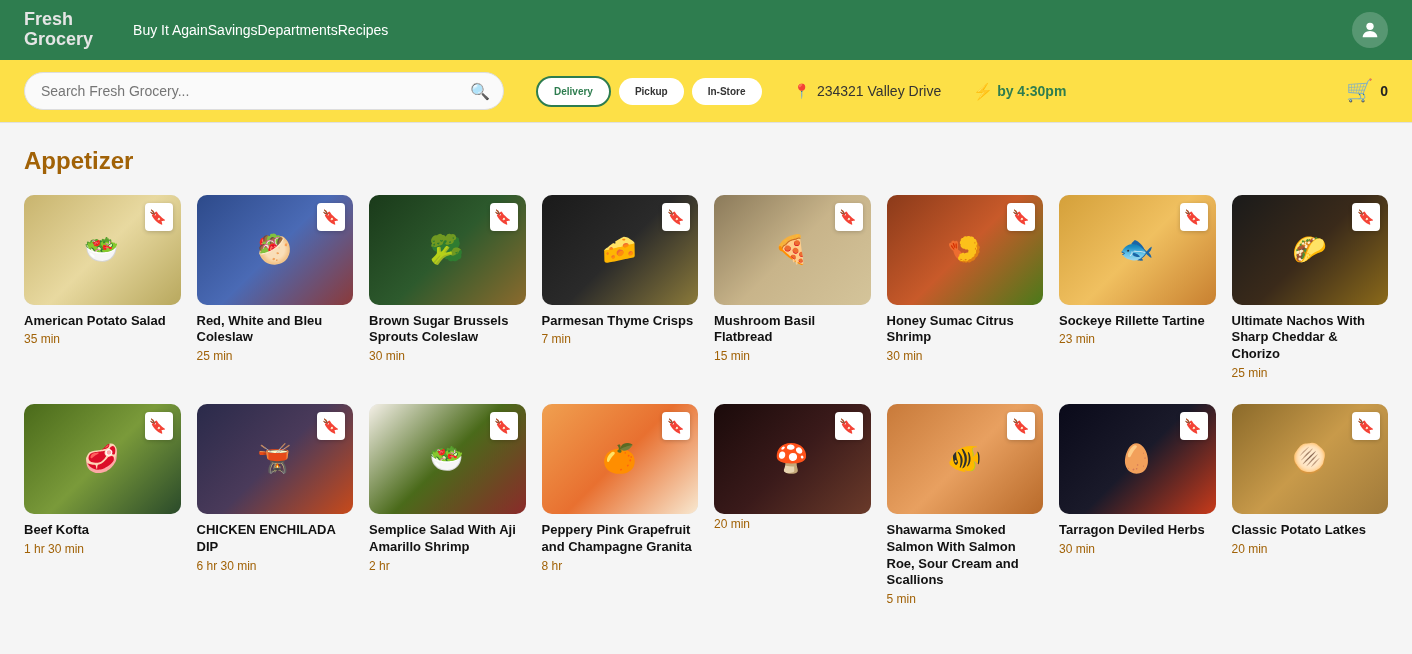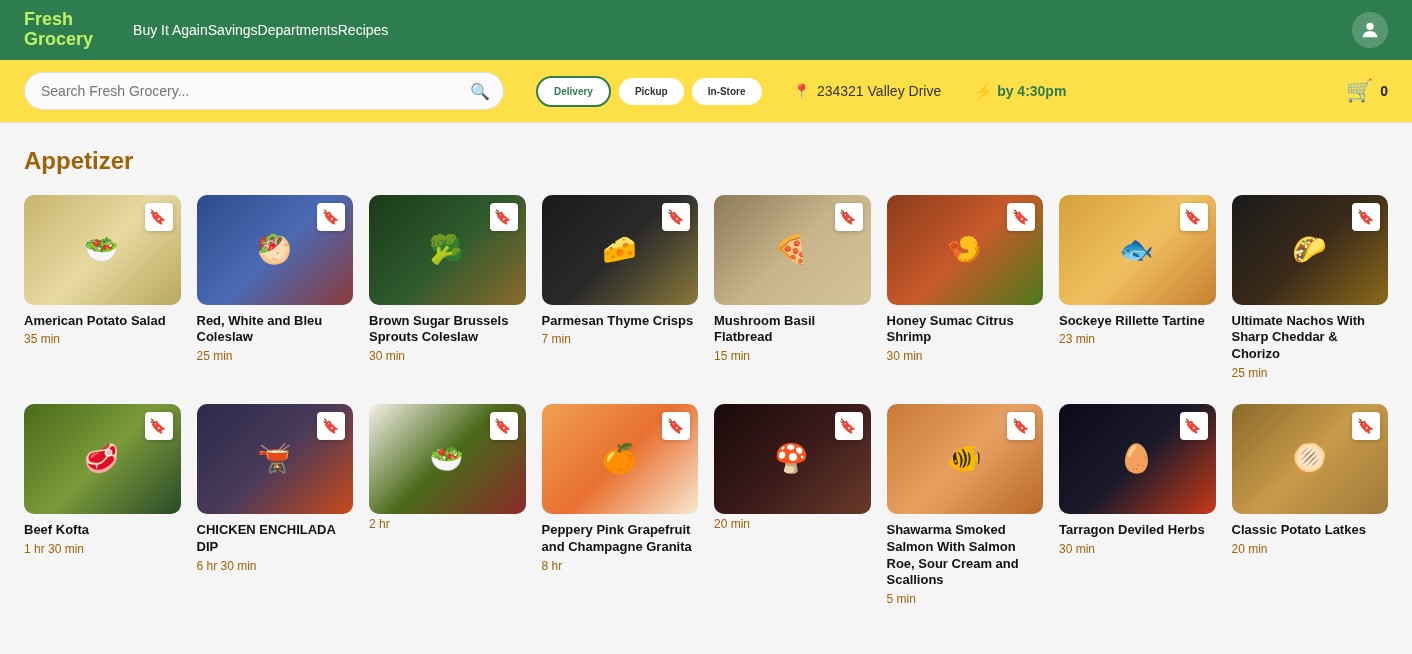--- a/index.html
+++ b/index.html
@@ -1,20 +1,20 @@
 <!DOCTYPE html>
 <html><head>
   <meta charset="utf-8">
   <style>
     * { box-sizing: border-box; margin: 0; padding: 0; }
     body { font-family: -apple-system, BlinkMacSystemFont, 'Segoe UI', sans-serif; background: #f5f5f5; min-width: 1412px; }
 
     
     .header { background: #2e7d4f; padding: 0 24px; height: 60px; display: flex; align-items: center; justify-content: space-between; }
-    .logo { color: #bef264; font-weight: 800; font-size: 18px; line-height: 1.1; }
+    .logo { color: #e5e5e5; font-weight: 800; font-size: 18px; line-height: 1.1; }
     .logo span { display: block; }
     .nav { display: flex; }
     .nav a { color: white; text-decoration: none; font-size: 14px; font-weight: 500; }
     .header-right { display: flex; align-items: center; gap: 16px; }
     .user-icon { width: 36px; height: 36px; border-radius: 50%; background: rgba(255,255,255,0.2); display: flex; align-items: center; justify-content: center; color: white; font-size: 18px; }
 
     
     .search-bar-row { background: #fde047; padding: 12px 24px; display: flex; align-items: center; gap: 16px; border-bottom: 1px solid #e0e0e0; }
     .search-container { flex: 1; max-width: 480px; position: relative; }
     .search-input { width: 100%; padding: 10px 40px 10px 16px; border: 1px solid #ddd; border-radius: 24px; font-size: 14px; outline: none; background: #fafafa; }
@@ -225,20 +225,21 @@
       <div class="recipe-name">CHICKEN ENCHILADA DIP</div>
       <div class="recipe-time">6 hr 30 min</div>
     </div>
       <div class="recipe-card">
       <div class="recipe-img-wrap">
         <div class="recipe-img-placeholder img-semplice">🥗</div>
         <div class="bookmark-btn">
           <span class="bookmark-icon">🔖</span>
         </div>
       </div>
+      <div class="recipe-name">Semplice Salad With Aji Amarillo Shrimp</div>
       <div class="recipe-time">2 hr</div>
     </div>
       <div class="recipe-card">
       <div class="recipe-img-wrap">
         <div class="recipe-img-placeholder img-grapefruit">🍊</div>
         <div class="bookmark-btn">
           <span class="bookmark-icon">🔖</span>
         </div>
       </div>
       <div class="recipe-name">Peppery Pink Grapefruit and Champagne Granita</div>

